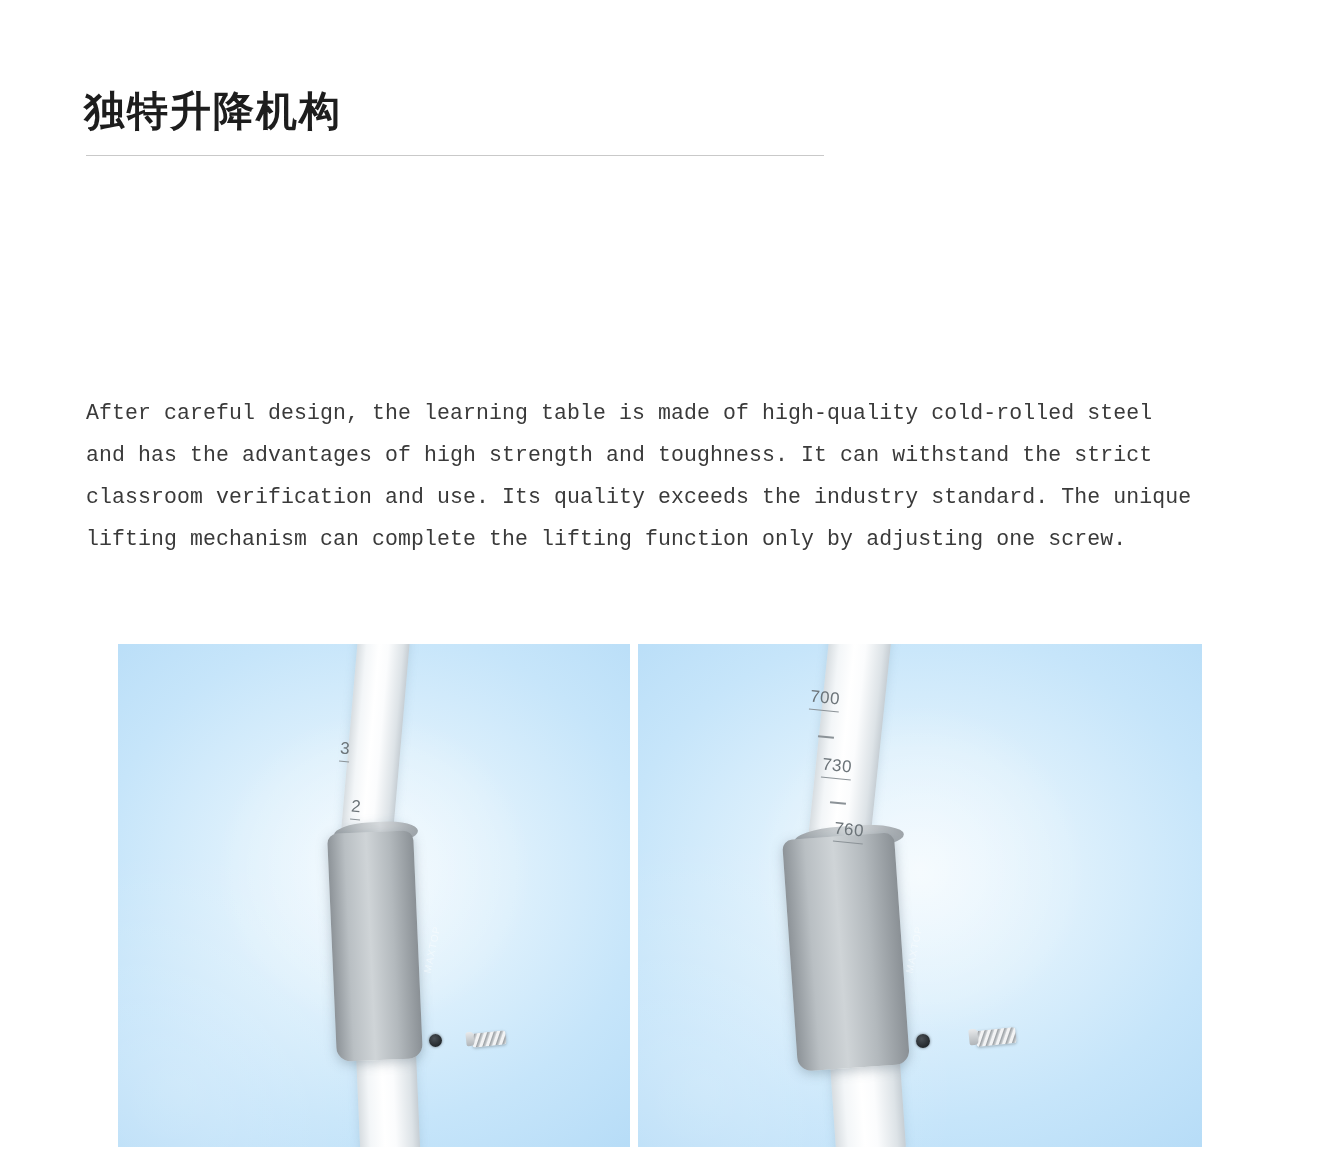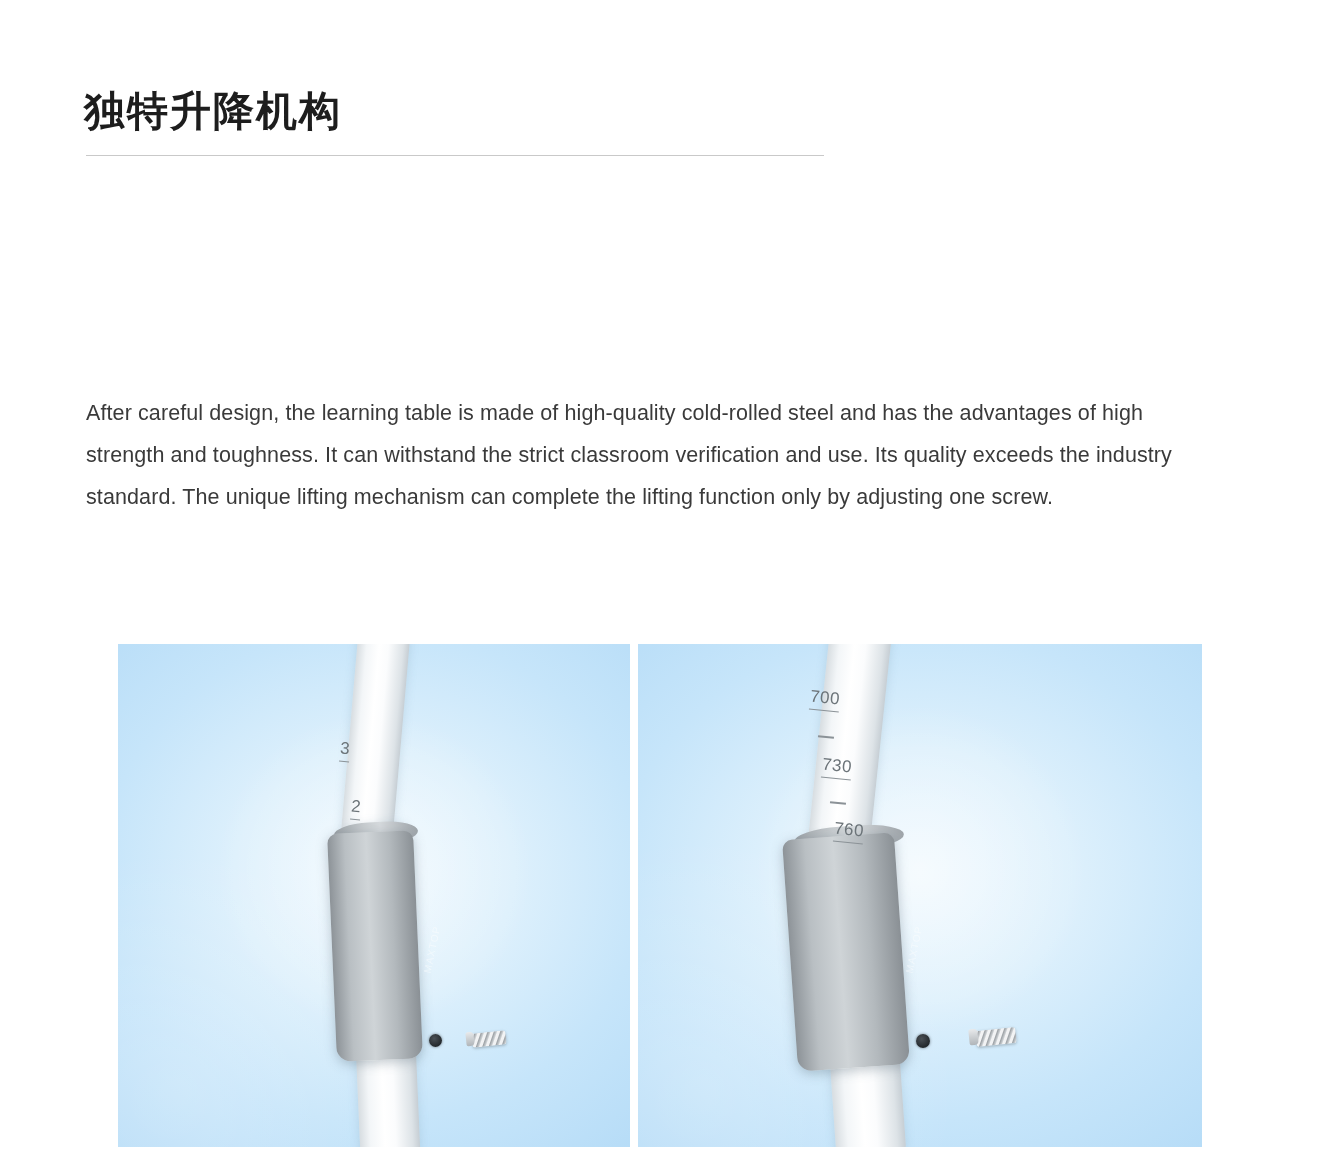--- a/index.html
+++ b/index.html
@@ -53,21 +53,21 @@
     text-align: justify;
   }
   .para-en {
     position: absolute;
     left: 86px;
     top: 392px;
     width: 1118px;
     font-size: 21.5px;
     line-height: 42px;
     color: #3a3a3a;
-    font-family: Liberation Sans, sans-serif;
+    font-family: Liberation Mono, monospace;
     letter-spacing: 0.1px;
   }
   .figure {
     position: absolute;
     left: 118px;
     top: 644px;
     width: 1084px;
     height: 503px;
     display: flex;
     background: #cfe9fb;

